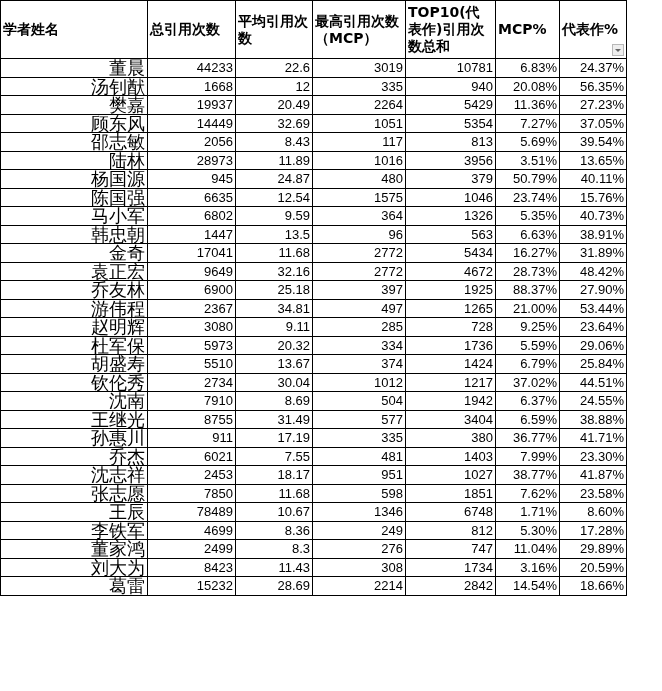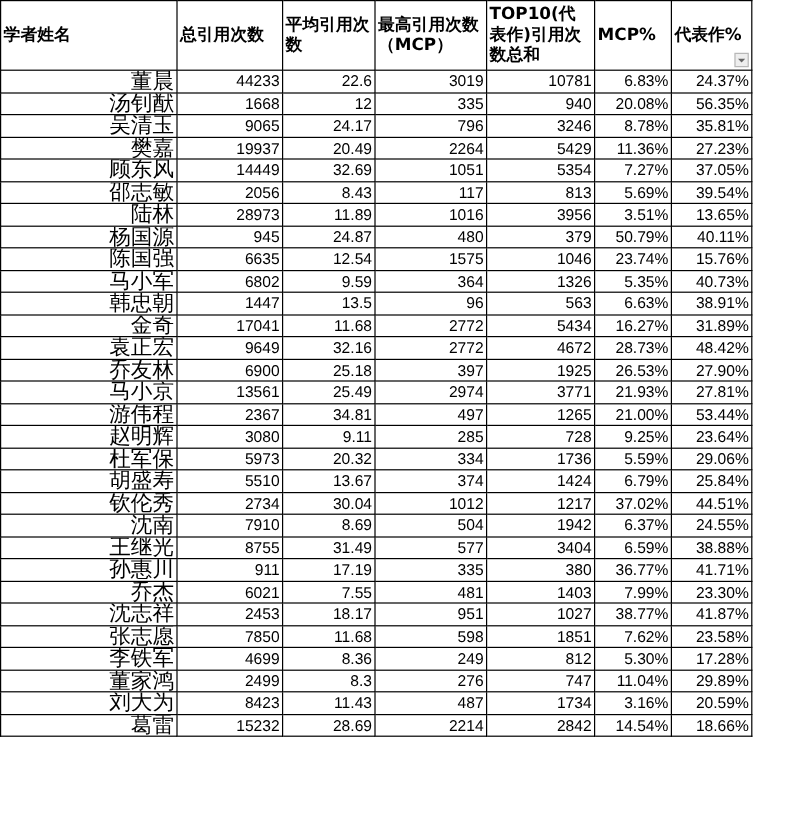--- a/index.html
+++ b/index.html
@@ -84,29 +84,20 @@
       <tr>
         <td class="name">汤钊猷</td>
         <td class="num">1668</td>
         <td class="num">12</td>
         <td class="num">335</td>
         <td class="num">940</td>
         <td class="num">20.08%</td>
         <td class="num">56.35%</td>
       </tr>
       <tr>
-        <td class="name">吴清玉</td>
-        <td class="num">9065</td>
-        <td class="num">24.17</td>
-        <td class="num">796</td>
-        <td class="num">3246</td>
-        <td class="num">8.78%</td>
-        <td class="num">35.81%</td>
-      </tr>
-      <tr>
         <td class="name">樊嘉</td>
         <td class="num">19937</td>
         <td class="num">20.49</td>
         <td class="num">2264</td>
         <td class="num">5429</td>
         <td class="num">11.36%</td>
         <td class="num">27.23%</td>
       </tr>
       <tr>
         <td class="name">顾东风</td>
@@ -188,31 +179,22 @@
         <td class="num">4672</td>
         <td class="num">28.73%</td>
         <td class="num">48.42%</td>
       </tr>
       <tr>
         <td class="name">乔友林</td>
         <td class="num">6900</td>
         <td class="num">25.18</td>
         <td class="num">397</td>
         <td class="num">1925</td>
-        <td class="num">26.53%</td>
+        <td class="num">88.37%</td>
         <td class="num">27.90%</td>
-      </tr>
-      <tr>
-        <td class="name">马小京</td>
-        <td class="num">13561</td>
-        <td class="num">25.49</td>
-        <td class="num">2974</td>
-        <td class="num">3771</td>
-        <td class="num">21.93%</td>
-        <td class="num">27.81%</td>
       </tr>
       <tr>
         <td class="name">游伟程</td>
         <td class="num">2367</td>
         <td class="num">34.81</td>
         <td class="num">497</td>
         <td class="num">1265</td>
         <td class="num">21.00%</td>
         <td class="num">53.44%</td>
       </tr>
@@ -300,20 +282,29 @@
       <tr>
         <td class="name">张志愿</td>
         <td class="num">7850</td>
         <td class="num">11.68</td>
         <td class="num">598</td>
         <td class="num">1851</td>
         <td class="num">7.62%</td>
         <td class="num">23.58%</td>
       </tr>
       <tr>
+        <td class="name">王辰</td>
+        <td class="num">78489</td>
+        <td class="num">10.67</td>
+        <td class="num">1346</td>
+        <td class="num">6748</td>
+        <td class="num">1.71%</td>
+        <td class="num">8.60%</td>
+      </tr>
+      <tr>
         <td class="name">李铁军</td>
         <td class="num">4699</td>
         <td class="num">8.36</td>
         <td class="num">249</td>
         <td class="num">812</td>
         <td class="num">5.30%</td>
         <td class="num">17.28%</td>
       </tr>
       <tr>
         <td class="name">董家鸿</td>
@@ -321,21 +312,21 @@
         <td class="num">8.3</td>
         <td class="num">276</td>
         <td class="num">747</td>
         <td class="num">11.04%</td>
         <td class="num">29.89%</td>
       </tr>
       <tr>
         <td class="name">刘大为</td>
         <td class="num">8423</td>
         <td class="num">11.43</td>
-        <td class="num">487</td>
+        <td class="num">308</td>
         <td class="num">1734</td>
         <td class="num">3.16%</td>
         <td class="num">20.59%</td>
       </tr>
       <tr>
         <td class="name">葛雷</td>
         <td class="num">15232</td>
         <td class="num">28.69</td>
         <td class="num">2214</td>
         <td class="num">2842</td>

